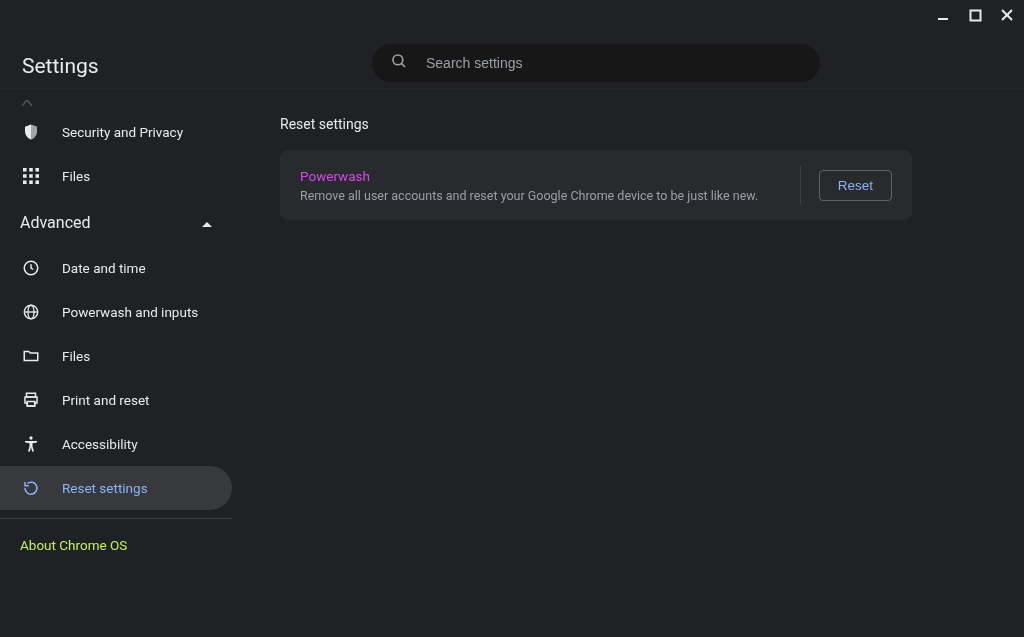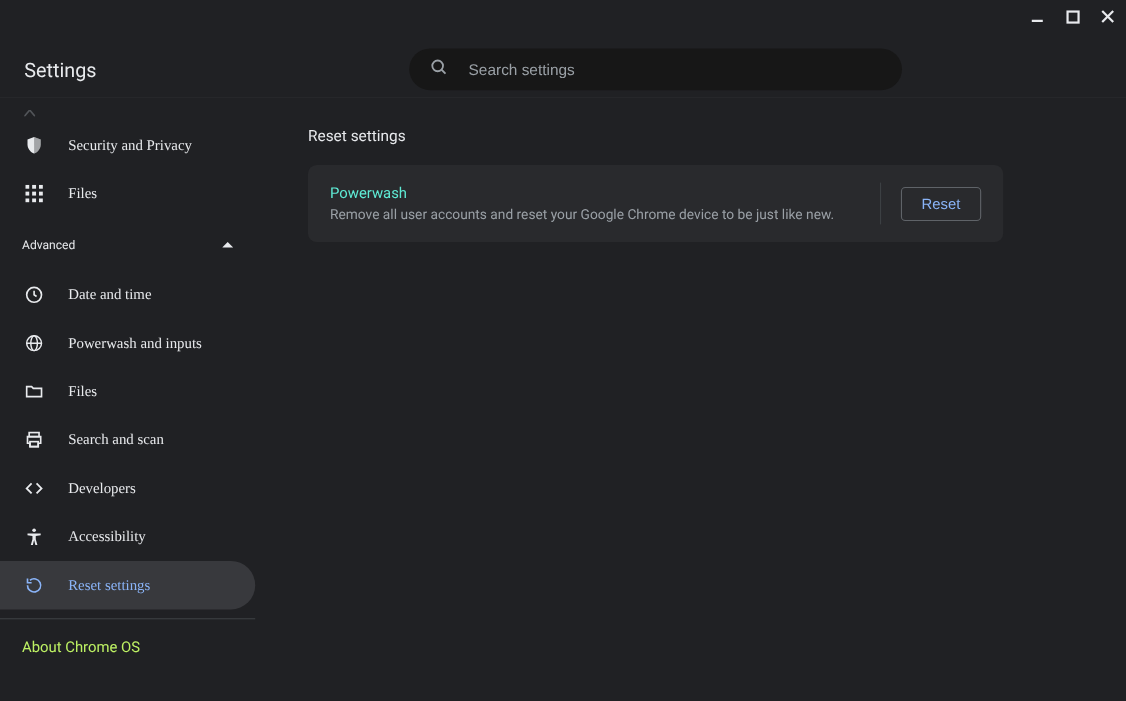--- a/index.html
+++ b/index.html
@@ -28,21 +28,21 @@
   .win-btn svg { display:block; }
   
   .header {
     height: 88px;
     position: relative;
   }
   .app-title {
     position: absolute;
     left: 22px;
     top: 54px;
-    font-size: 18px;
+    font-size: 21px;
     color: #e8eaed;
     font-weight: 400;
   }
   .search-wrap {
     position: absolute;
     left: 372px;
     top: 44px;
     width: 448px;
     height: 38px;
     background: #171717;
@@ -74,38 +74,37 @@
   }
   .nav-item {
     height: 44px;
     display: flex;
     align-items: center;
     padding-left: 22px;
     gap: 22px;
     color: #e8eaed;
     font-size: 13.5px;
     cursor: pointer;
-    font-family: Liberation Serif, serif;
   }
   .nav-item .icon { width: 18px; height: 18px; display:flex; align-items:center; justify-content:center; color:#e8eaed; }
   .nav-item.selected {
     background: #38393d;
     border-top-right-radius: 22px;
     border-bottom-right-radius: 22px;
     color: #8ab4f8;
   }
   .nav-item.selected .icon { color:#8ab4f8; }
   .adv-header {
     height: 40px;
     display: flex;
     align-items: center;
     padding-left: 20px;
     padding-right: 20px;
     color: #e8eaed;
-    font-size: 11px;
+    font-size: 16px;
     cursor: pointer;
     margin-top: 4px;
     margin-bottom: 4px;
   }
   .adv-header .chev { margin-left: auto; color:#e8eaed; }
   .divider {
     height: 1px;
     background: #3c4043;
     margin: 8px 0 6px 0;
   }
@@ -141,21 +140,21 @@
   .card {
     margin-left: 48px;
     width: 632px;
     background: #292a2d;
     border-radius: 8px;
     padding: 16px 20px;
     display: flex;
     align-items: center;
   }
   .card-text { flex: 1; }
-  .card-title { font-size: 13.5px; color:#5eead4; margin-bottom:4px;}
+  .card-title { font-size: 13.5px; color:#d946ef; margin-bottom:4px;}
   .card-desc { font-size: 12.5px; color:#9aa0a6; }
   .card-sep {
     width: 1px;
     height: 38px;
     background: #3c4043;
     margin: 0 18px 0 12px;
   }
   .reset-btn {
     border: 1px solid #5f6368;
     background: transparent;
@@ -287,32 +286,23 @@
     </div>
 
     <div class="nav-item">
       <span class="icon">
         <svg width="18" height="18" viewBox="0 0 24 24" fill="none" stroke="currentColor" stroke-width="2">
             <rect x="6" y="3" width="12" height="5"></rect>
             <path d="M4 8 H20 V16 H17 V20 H7 V16 H4 Z"></path>
             <rect x="7" y="14" width="10" height="6"></rect>
           </svg>
       </span>
-      <span>Search and scan</span>
-    </div>
-
-    <div class="nav-item">
-      <span class="icon">
-        <svg width="18" height="18" viewBox="0 0 24 24" fill="none" stroke="currentColor" stroke-width="2.2">
-            <path d="M9 6 L3 12 L9 18"></path>
-            <path d="M15 6 L21 12 L15 18"></path>
-          </svg>
-      </span>
-      <span>Developers</span>
-    </div>
+      <span>Print and reset</span>
+    </div>
+
 
     <div class="nav-item">
       <span class="icon">
         <svg width="18" height="18" viewBox="0 0 24 24" fill="currentColor">
             <circle cx="12" cy="4" r="2.2"></circle>
             <path d="M4 8 H20 V10 L14 11 V15 L16 22 H13.5 L12 16 L10.5 22 H8 L10 15 V11 L4 10 Z"></path>
           </svg>
       </span>
       <span>Accessibility</span>
     </div>

